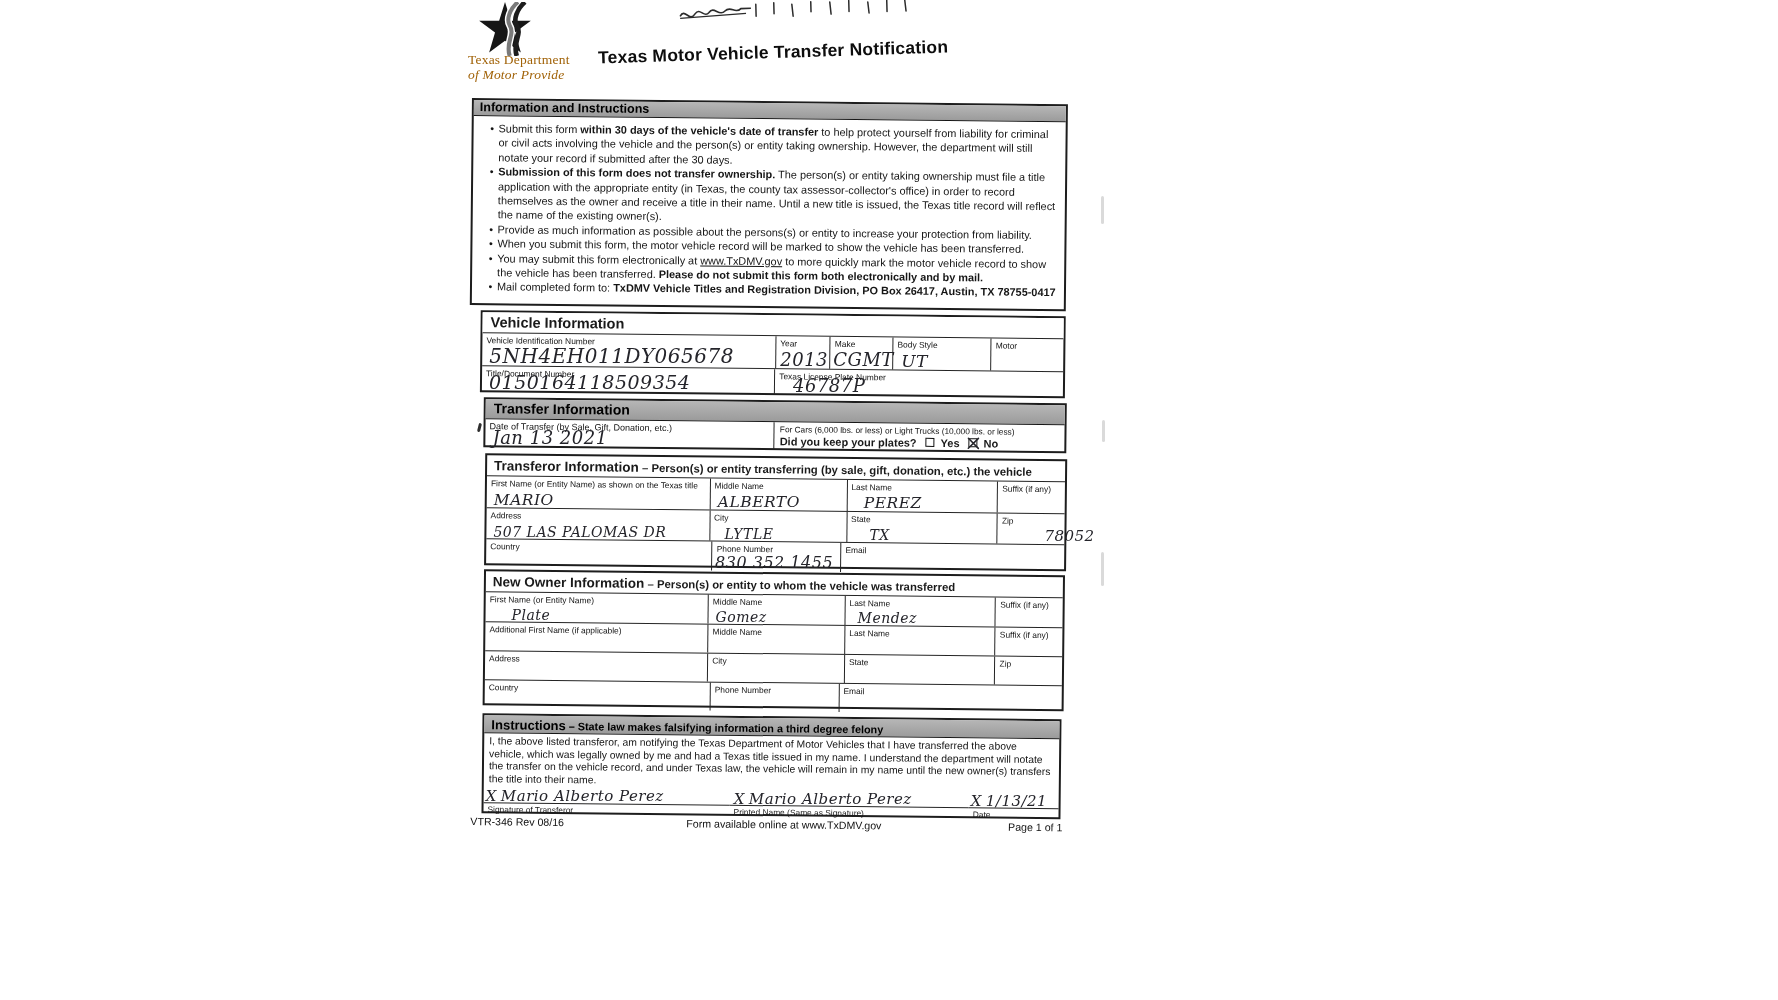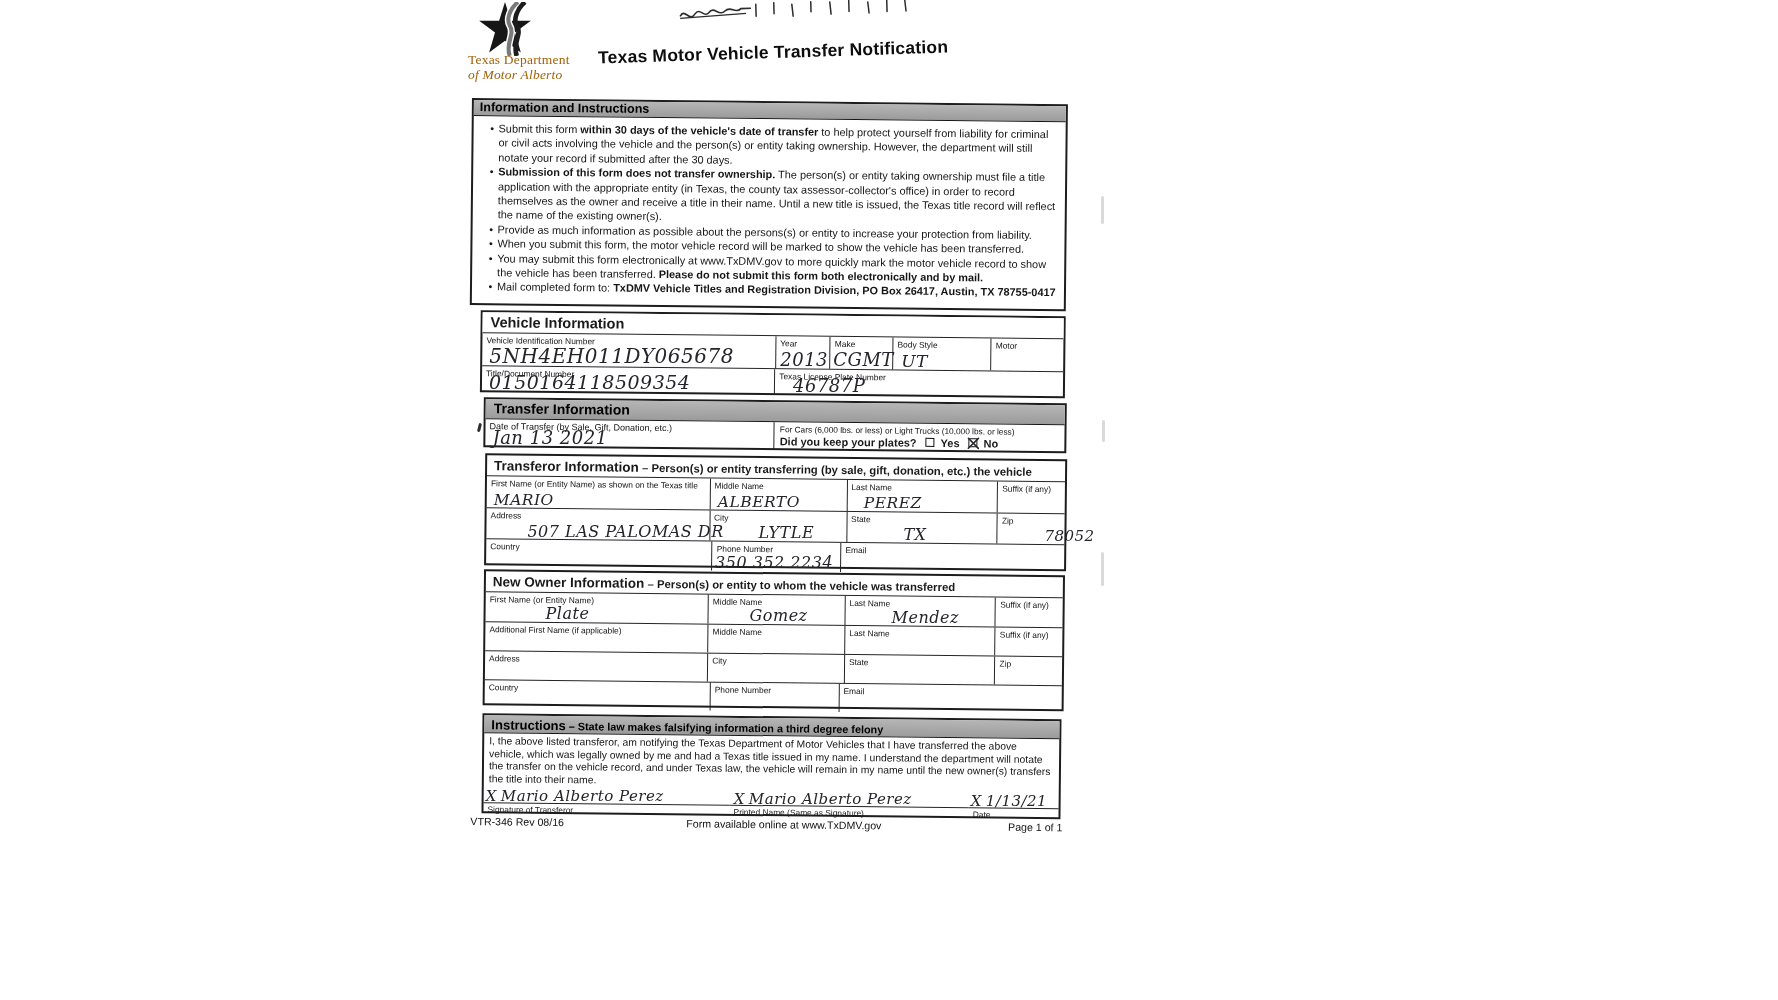--- a/index.html
+++ b/index.html
@@ -71,21 +71,21 @@
   .sec-head{border-bottom:1.2px solid #242424;height:20px;line-height:20px;padding-left:7px;
             white-space:nowrap;overflow:hidden;}
   .sec-head .hb{font-weight:bold;font-size:13.5px;}
   .sec-head .hr{font-weight:bold;font-size:11.3px;}
   .r4a{grid-template-columns:38.5% 23.7% 26.1% 11.7%;height:31px;}
   .r4b{grid-template-columns:38.5% 23.7% 26.1% 11.7%;height:29px;}
   .r3a{grid-template-columns:39% 22.3% 38.7%;height:30px;}
   .r3b{grid-template-columns:39% 22.3% 38.7%;height:29px;}
   .hw-name{font-size:15.5px;}
   .hw-last{font-size:15.5px;left:16px;}
-  .hw-small{font-size:16px;margin-left:34px;}
+  .hw-small{font-size:14px;}
   .hw-phone{font-size:16px;}
   .hw-zip{font-size:15px;margin-left:40px;}
 
   
   .cert-box{left:51px;top:713px;width:579px;height:100px;}
   .cert-box .graybar{height:17px;line-height:17px;padding-left:7px;white-space:nowrap;}
   .cert-box .graybar .hb{font-size:13px;}
   .cert-box .graybar .hr{font-size:10.8px;}
   .cert-body{font-size:10.35px;line-height:12.6px;padding:2px 5px 0 5px;color:#141414;}
   .sig-row{display:grid;grid-template-columns:42.8% 41.6% 15.6%;height:29px;}
@@ -112,21 +112,21 @@
     </svg>
 
     <svg class="logo-star" width="62" height="54" viewBox="0 0 100 92">
       <polygon points="50,0 60,32 94,32 67,52 77,86 50,66 23,86 33,52 6,32 40,32" fill="#161616"></polygon>
       <path d="M58,92 C50,68 68,56 58,40 C52,30 58,12 72,0" fill="none" stroke="#ffffff" stroke-width="12"></path>
       <path d="M58,92 C50,68 68,56 58,40 C52,30 58,12 72,0" fill="none" stroke="#7a7a7a" stroke-width="7"></path>
       <path d="M70,92 C62,68 80,56 70,40 C64,30 70,12 84,0" fill="none" stroke="#1d1d1d" stroke-width="8"></path>
     </svg>
     <div class="logo-text">
       <div>Texas Department</div>
-      <div style="font-style:italic;">of Motor Alberto</div>
+      <div style="font-style:italic;">of Motor Provide</div>
     </div>
 
     <div class="form-title">Texas Motor Vehicle Transfer Notification</div>
 
     <div class="form-body">
 
       <div class="box info-box">
         <div class="graybar">Information and Instructions</div>
         <div class="bullets">
           <div class="bullet">
@@ -140,21 +140,21 @@
           <div class="bullet">
             <span class="b-dot">•</span>
             <span class="b-text"><span>Provide as much information as possible about the persons(s) or entity to increase your protection from liability.</span></span>
           </div>
           <div class="bullet">
             <span class="b-dot">•</span>
             <span class="b-text"><span>When you submit this form, the motor vehicle record will be marked to show the vehicle has been transferred.</span></span>
           </div>
           <div class="bullet">
             <span class="b-dot">•</span>
-            <span class="b-text"><span>You may submit this form electronically at </span><span style="">www.TxDMV.gov</span><span> to more quickly mark the motor vehicle record to show the vehicle has been transferred.  </span><span style="font-weight: bold;">Please do not submit this form both electronically and by mail.</span></span>
+            <span class="b-text"><span>You may submit this form electronically at </span><span style="text-decoration: underline;">www.TxDMV.gov</span><span> to more quickly mark the motor vehicle record to show the vehicle has been transferred.  </span><span style="font-weight: bold;">Please do not submit this form both electronically and by mail.</span></span>
           </div>
           <div class="bullet">
             <span class="b-dot">•</span>
             <span class="b-text"><span>Mail completed form to: </span><span style="font-weight: bold;">TxDMV Vehicle Titles and Registration Division, PO Box 26417, Austin, TX 78755-0417</span></span>
           </div>
         </div>
       </div>
 
       <div class="box vehicle-box">
         <div class="whitebar" style="font-size:14.5px;height:20px;line-height:20px;padding-left:8px;">Vehicle Information</div>
@@ -256,21 +256,21 @@
             <div class="hw hw-zip">78052</div>
           </div>
         </div>
         <div class="row r3a">
           <div class="cell">
             <div class="lbl">Country</div>
             <div class="hw"></div>
           </div>
           <div class="cell">
             <div class="lbl">Phone Number</div>
-            <div class="hw hw-phone" style="left:3px;">350 352 2234</div>
+            <div class="hw hw-phone" style="left:3px;">830 352 1455</div>
           </div>
           <div class="cell">
             <div class="lbl">Email</div>
             <div class="hw"></div>
           </div>
         </div>
       </div>
 
       <div class="box newowner-box">
         <div class="sec-head">

